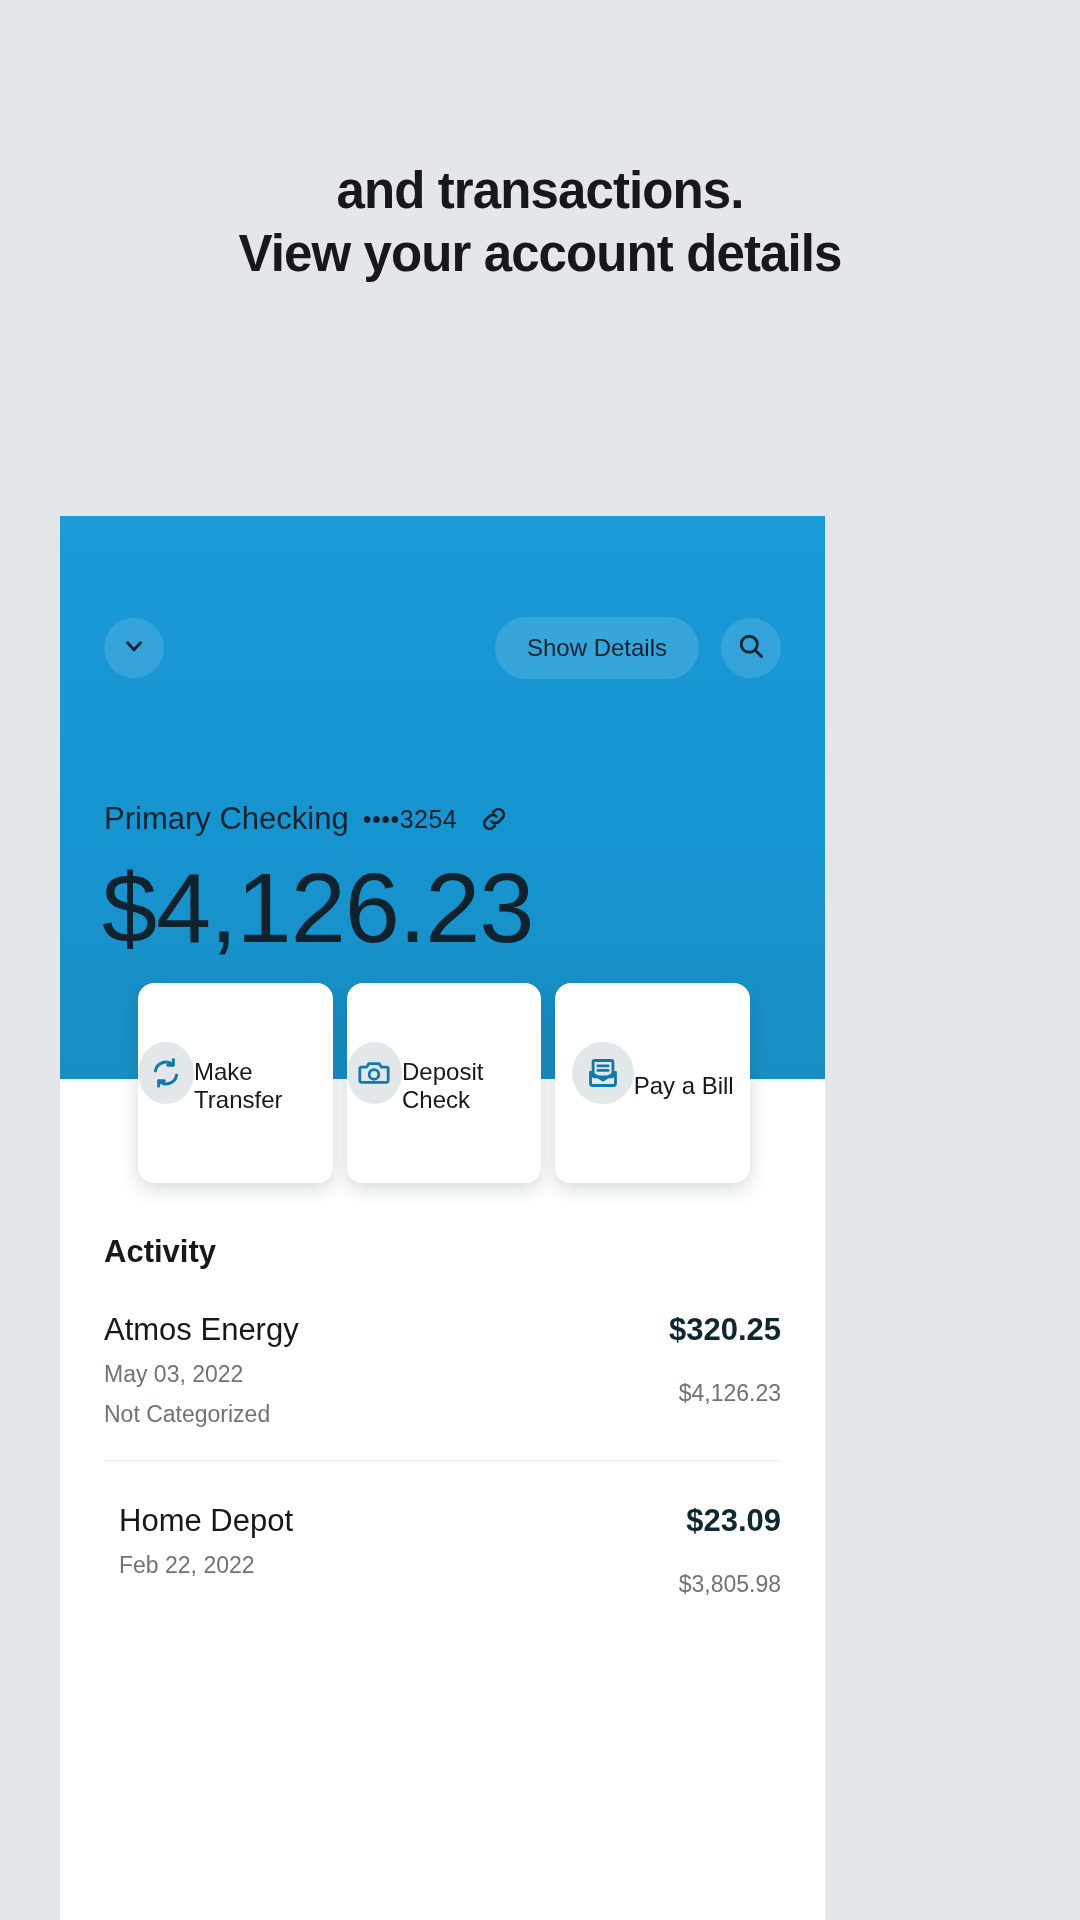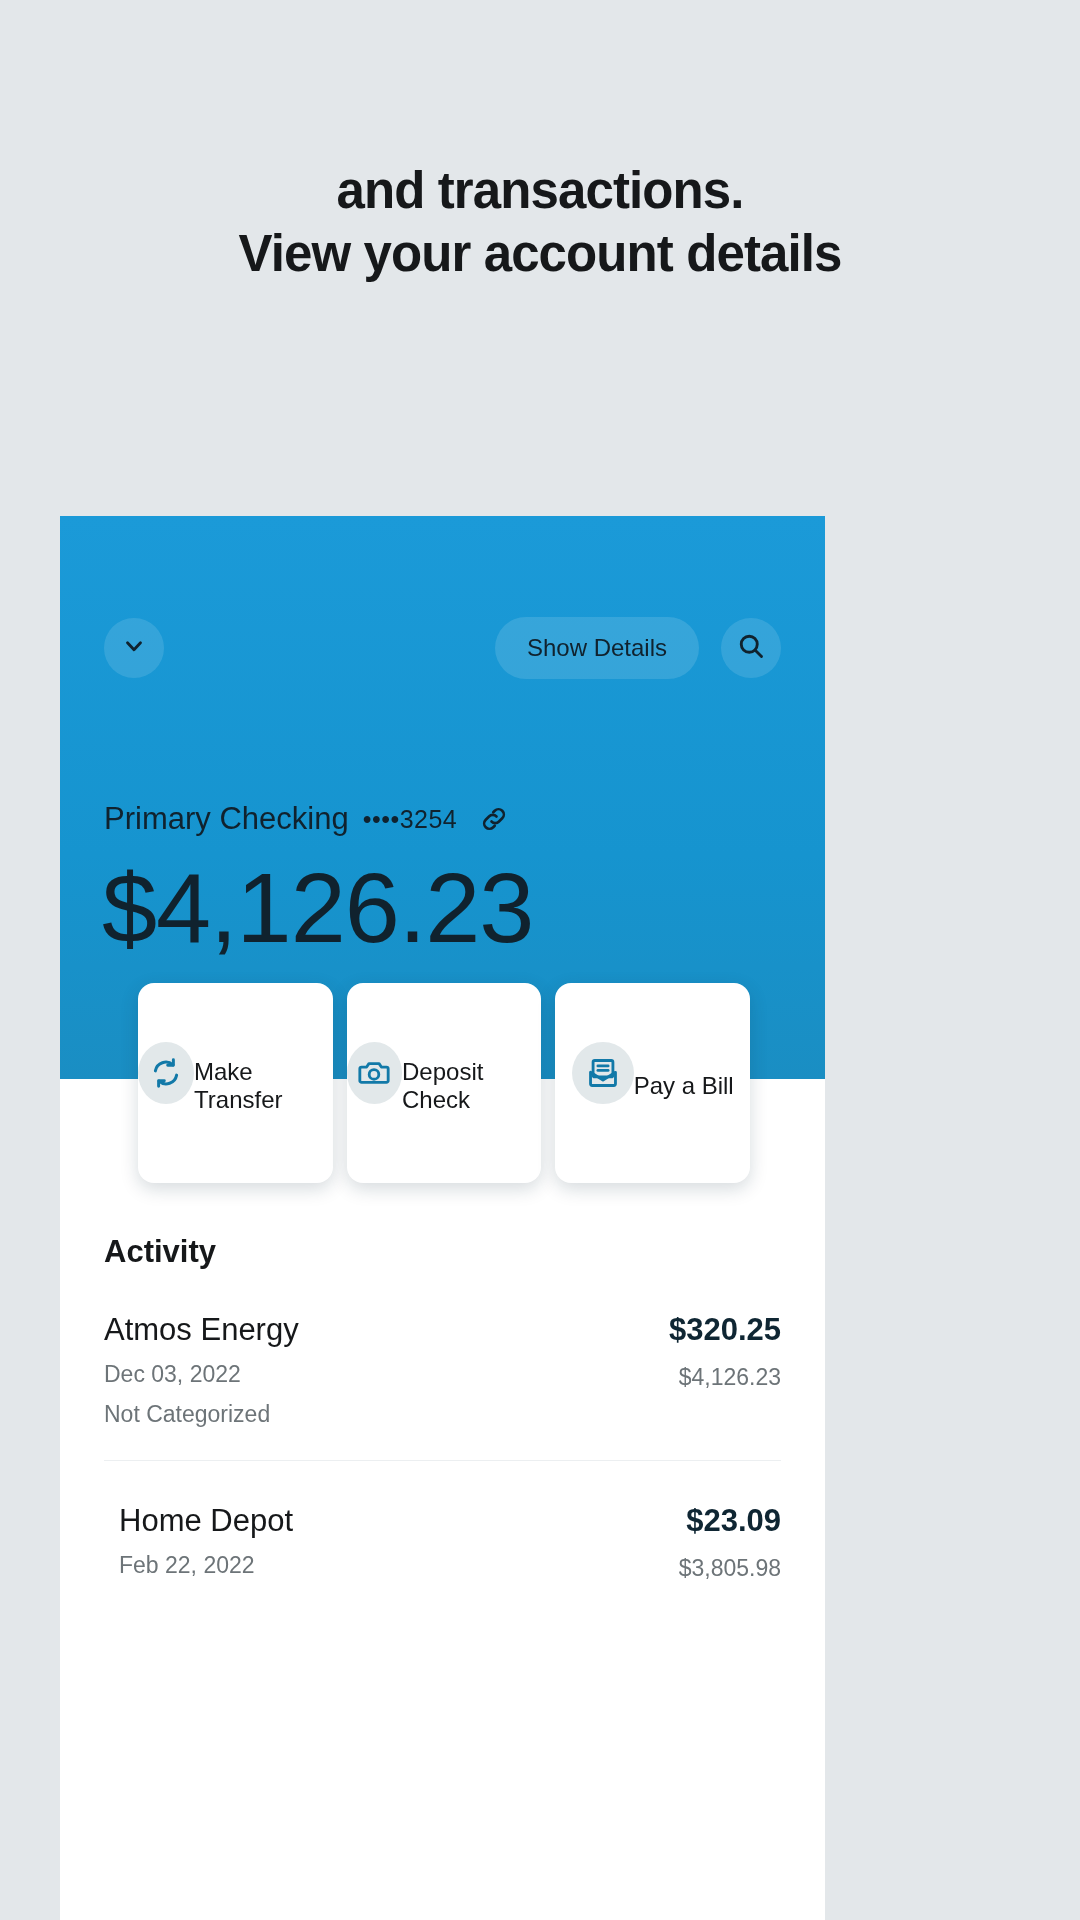--- a/index.html
+++ b/index.html
@@ -160,21 +160,21 @@
     border-bottom:1px solid #eceff1;
     display:flex;
     justify-content:space-between;
     align-items:flex-start;
   }
   .txn:last-child { border-bottom:none;margin-left:15px; }
   .txn-left { display:flex; flex-direction:column; gap:13px; }
   .txn-merchant { font-size:31px; color:#16181a; }
   .txn-date { font-size:23px; color:#6d7478; }
   .txn-category { font-size:23px; color:#6d7478; }
-  .txn-right { display:flex; flex-direction:column; align-items:flex-end; gap:16px; }
+  .txn-right { display:flex; flex-direction:column; align-items:flex-end; gap:32px; }
   .txn-amount { font-size:31px; font-weight:bold; color:#0f2633; }
   .txn-balance { font-size:23px; color:#6d7478; }
 </style>
 </head>
 <body>
 
 <div class="headline">
   <span>and transactions.</span>
   <span>View your account details</span>
 </div>
@@ -258,21 +258,21 @@
       <div class="action-label">Pay a Bill</div>
     </div>
   </div>
 
   <div class="activity-wrap">
     <div class="activity-title">Activity</div>
 
     <div class="txn">
       <div class="txn-left">
         <div class="txn-merchant">Atmos Energy</div>
-        <div class="txn-date">Dec 03, 2022</div>
+        <div class="txn-date">May 03, 2022</div>
         <div class="txn-category">Not Categorized</div>
       </div>
       <div class="txn-right">
         <div class="txn-amount">$320.25</div>
         <div class="txn-balance">$4,126.23</div>
       </div>
     </div>
 
     <div class="txn">
       <div class="txn-left">

